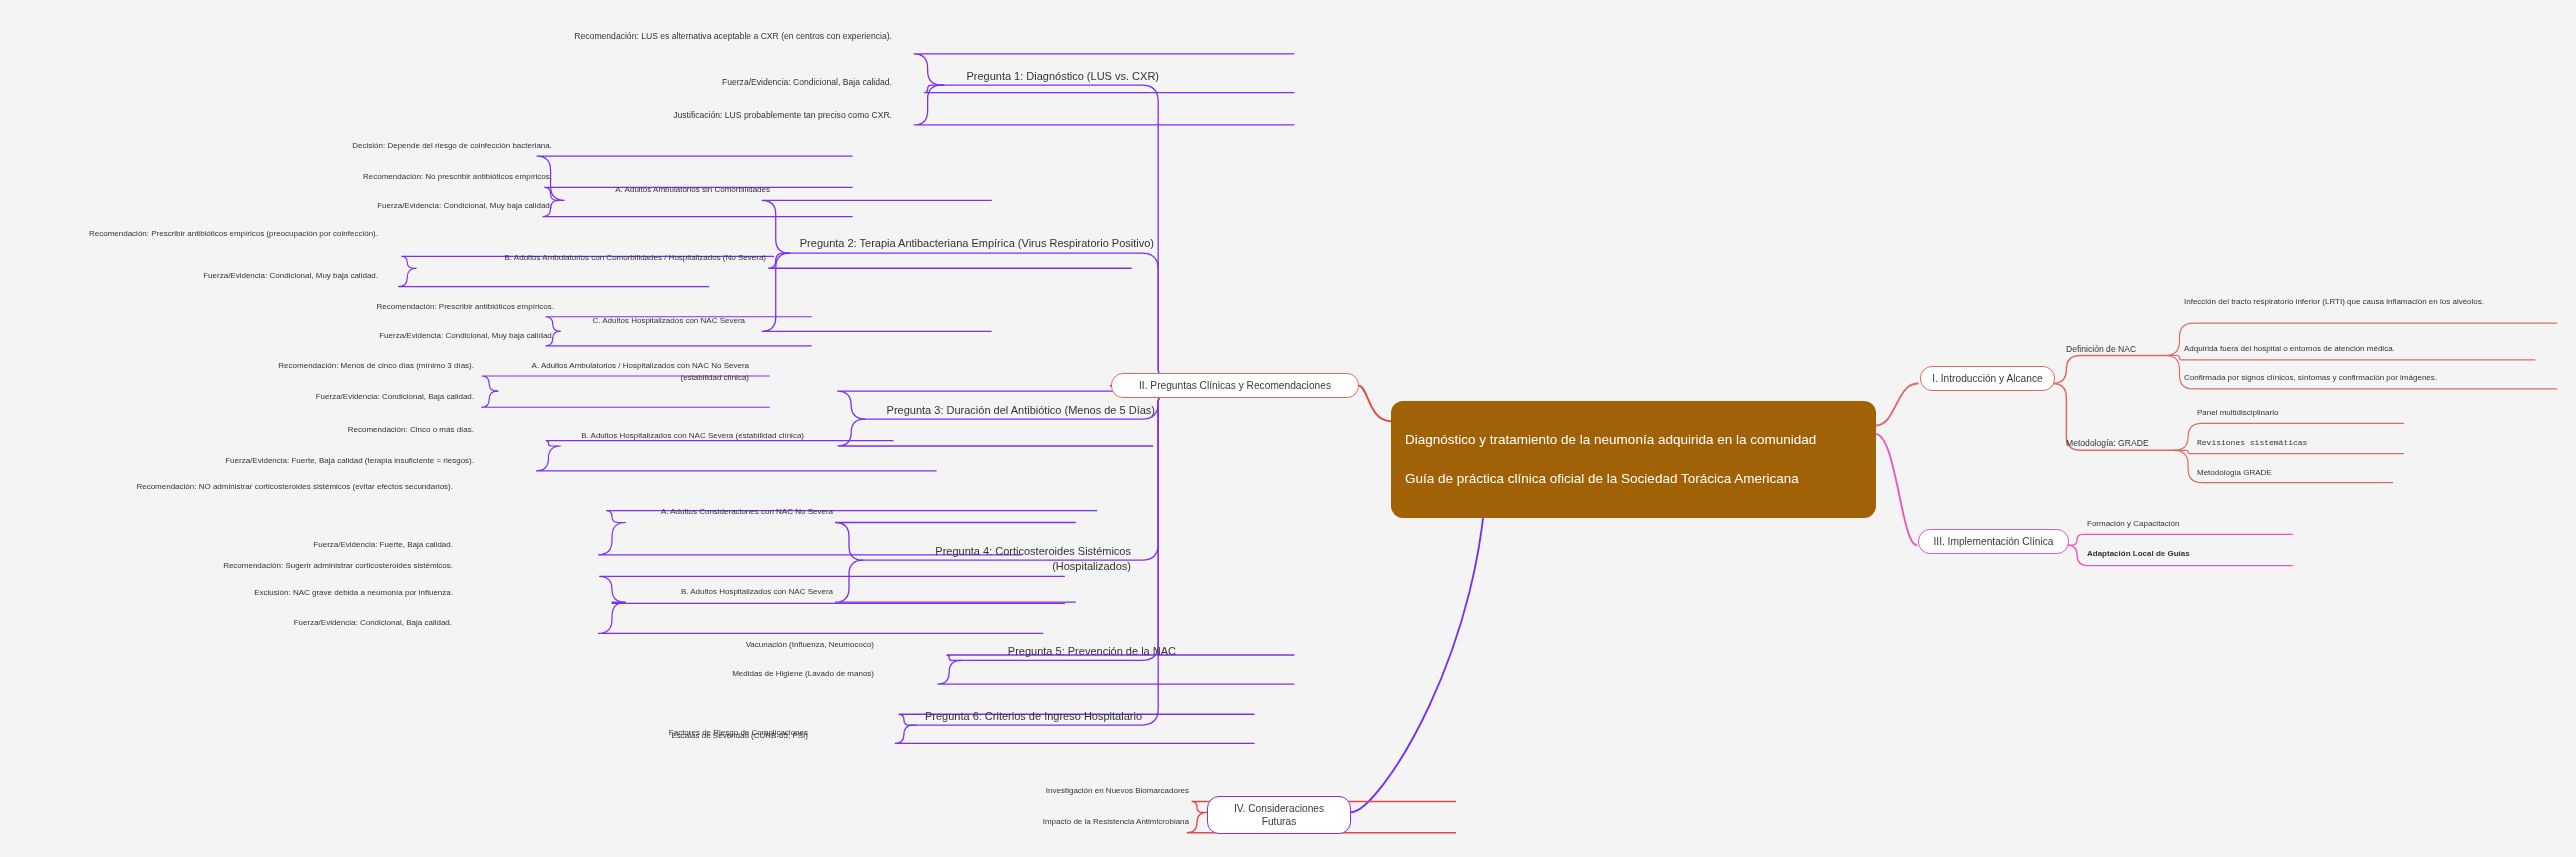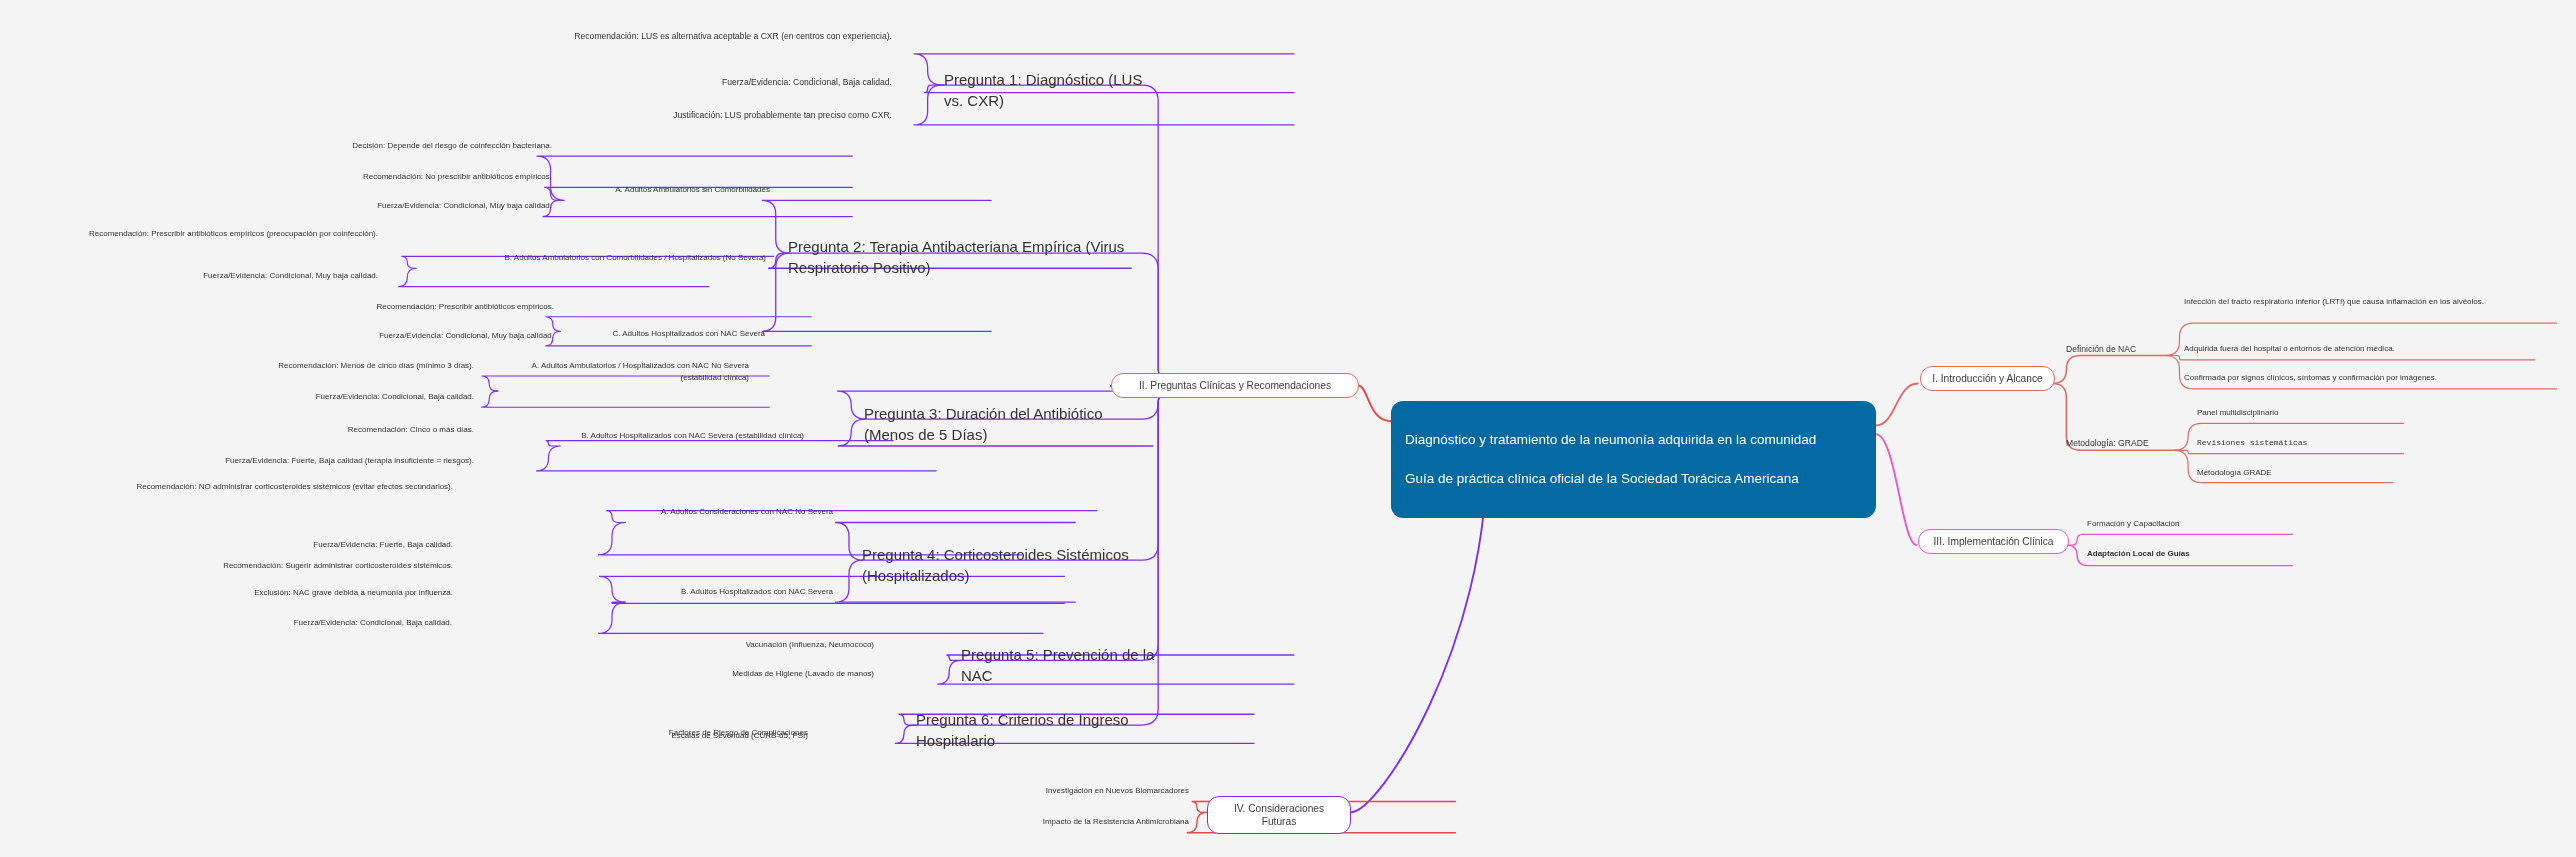--- a/index.html
+++ b/index.html
@@ -3,39 +3,39 @@
 <meta charset="utf-8">
 <style>
   html,body{margin:0;padding:0;background:#f4f4f4;}
   body{width:2576px;height:857px;position:relative;overflow:hidden;
        font-family:"Liberation Sans",sans-serif;color:#333333;}
   #map{position:absolute;left:0;top:0;width:2576px;height:857px;}
   .node{position:absolute;box-sizing:border-box;white-space:pre-line;}
 
   
   .root{
-    background:#0369a1;color:#ffffff;border-radius:12px;
+    background:#a16207;color:#ffffff;border-radius:12px;
     font-size:13.5px;line-height:1.45;padding:9.7px 14px;text-align:left;
   }
   
   .pill{
     background:#ffffff;border-radius:12px;border:1.6px solid #d9534f;
     font-size:10.2px;line-height:1.3;padding:4.8px 9.7px;text-align:center;
     color:#3a3a3a;
   }
   .pill.red{border-color:#dd6a66;}
   .pill.pink{border-color:#e857c3;}
   .pill.violet{border-color:#7b30f0;}
 
   
   .leaf{font-size:8.6px;line-height:1.5;color:#333333;}
   .leaf.sm{font-size:8px;}
   .leaf.rt{text-align:left;}
   .leaf.lt{text-align:right;}
-  .q{font-size:15px;line-height:1.4;color:#333333;}
+  .q{font-size:11px;line-height:1.4;color:#333333;text-align:right;}
 </style>
 </head>
 <body>
 
 <svg id="map" viewBox="0 0 4782 1591" xmlns="http://www.w3.org/2000/svg">
     <path d="M 3482 790 C 3520 790 3520 712 3560 712" fill="none" stroke="#dd6a66" stroke-width="3.5" stroke-linecap="round"></path>
     <path d="M 3482 806 C 3520 806 3530 1012 3558 1012" fill="none" stroke="#e857c3" stroke-width="3.5" stroke-linecap="round"></path>
     <path d="M 2582 782 C 2540 782 2540 716 2522 716" fill="none" stroke="#e04a4a" stroke-width="3.5" stroke-linecap="round"></path>
     <path d="M 2760 846 C 2760 1200 2560 1508 2508 1508" fill="none" stroke="#7b30f0" stroke-width="3.5" stroke-linecap="round"></path>
     <path d="M 3814 712 L 3810 712 Q 3836 712 3836 686 L 3836 686 Q 3836 660 3862 660 L 4032 660" fill="none" stroke="#dd6a66" stroke-width="2.8" stroke-linecap="round"></path>
@@ -128,21 +128,21 @@
 
 <div class="node leaf lt sm" style="left:555px;top:184px;width:215px;">A. Adultos Ambulatorios sin Comorbilidades</div>
 <div class="node leaf lt sm" style="left:250px;top:140px;width:302px;">Decisión: Depende del riesgo de coinfección bacteriana.</div>
 <div class="node leaf lt sm" style="left:250px;top:171px;width:302px;">Recomendación: No prescribir antibióticos empíricos.</div>
 <div class="node leaf lt sm" style="left:250px;top:200px;width:302px;">Fuerza/Evidencia: Condicional, Muy baja calidad.</div>
 
 <div class="node leaf lt sm" style="left:410px;top:252px;width:356px;">B. Adultos Ambulatorios con Comorbilidades / Hospitalizados (No Severa)</div>
 <div class="node leaf lt sm" style="left:44px;top:228px;width:334px;">Recomendación: Prescribir antibióticos empíricos (preocupación por coinfección).</div>
 <div class="node leaf lt sm" style="left:109px;top:270px;width:269px;">Fuerza/Evidencia: Condicional, Muy baja calidad.</div>
 
-<div class="node leaf lt sm" style="left:550px;top:315px;width:215px;margin-top:13px;">C. Adultos Hospitalizados con NAC Severa</div>
+<div class="node leaf lt sm" style="left:530px;top:315px;width:215px;">C. Adultos Hospitalizados con NAC Severa</div>
 <div class="node leaf lt sm" style="left:295px;top:301px;width:259px;">Recomendación: Prescribir antibióticos empíricos.</div>
 <div class="node leaf lt sm" style="left:295px;top:330px;width:259px;">Fuerza/Evidencia: Condicional, Muy baja calidad.</div>
 
 <div class="node q" style="left:864px;top:403px;width:291px;">Pregunta 3: Duración del Antibiótico (Menos de 5 Días)</div>
 
 <div class="node leaf lt sm" style="left:496px;top:360px;width:253px;">A. Adultos Ambulatorios / Hospitalizados con NAC No Severa (estabilidad clínica)</div>
 <div class="node leaf lt sm" style="left:210px;top:360px;width:264px;">Recomendación: Menos de cinco días (mínimo 3 días).</div>
 <div class="node leaf lt sm" style="left:210px;top:391px;width:264px;">Fuerza/Evidencia: Condicional, Baja calidad.</div>
 
 <div class="node leaf lt sm" style="left:556px;top:430px;width:248px;">B. Adultos Hospitalizados con NAC Severa (estabilidad clínica)</div>

